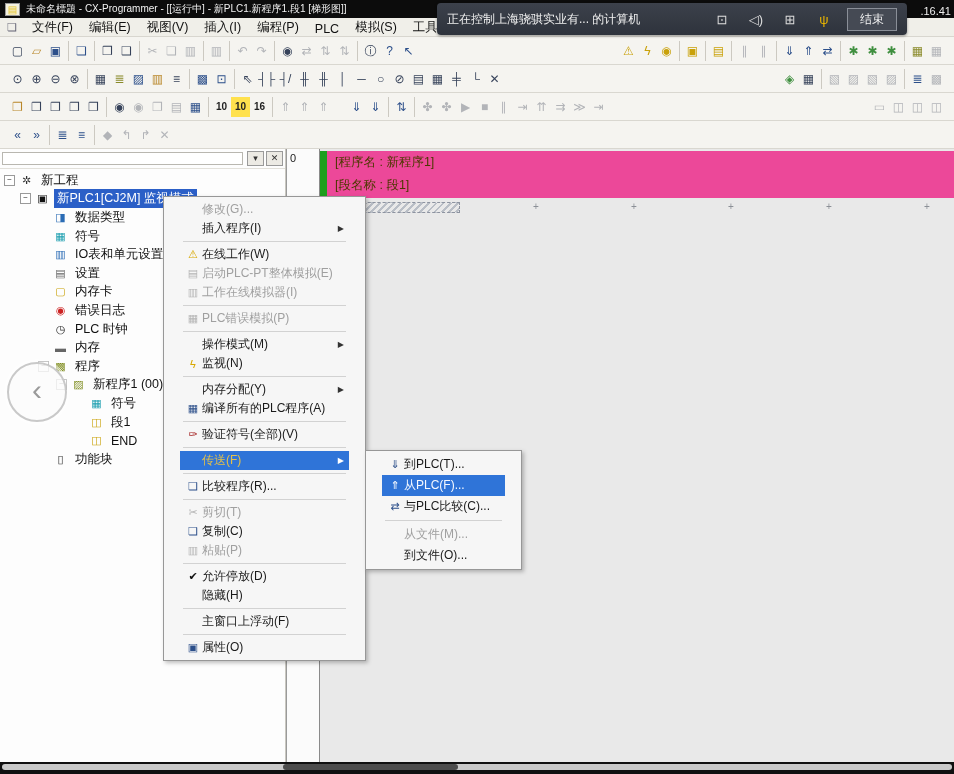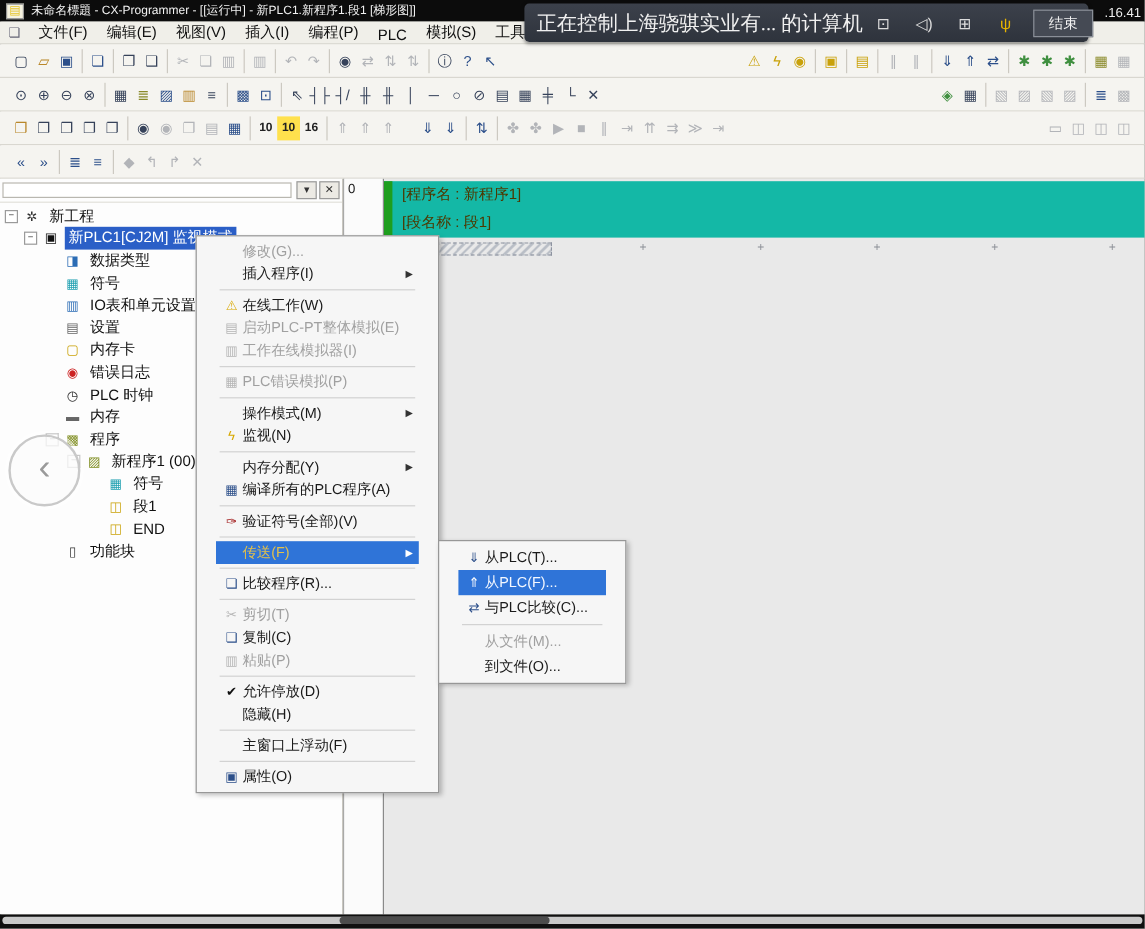--- a/index.html
+++ b/index.html
@@ -52,21 +52,21 @@
   .ti .lbl{font-size:12.5px;color:#111;padding:1px 3px;}
   .ti.sel .lbl{background:#2b5fc7;color:#fff;}
   .t-dark{color:#333;} .t-black{color:#111;} .t-blue{color:#2b6cb5;} .t-cyan{color:#1d9fb0;}
   .t-amber{color:#caa30c;} .t-red{color:#cc2222;} .t-gray{color:#666;} .t-olive{color:#7e8c1e;}
   
   .ladder{position:absolute;left:287px;top:149px;right:0;bottom:12px;background:#e9e9e9;}
   .rung-col{position:absolute;left:0;top:0;width:33px;bottom:0;background:#fbfbfb;
             border-right:1px solid #8a8a8a;box-sizing:border-box;}
   .rung-col .rnum{display:block;font-size:11px;color:#222;padding:3px 0 0 3px;}
   .rung-col .hline{position:absolute;left:0;right:0;top:51px;border-top:1px solid #aaa;}
-  .banner{position:absolute;left:33px;top:2px;right:0;height:47px;background:#14b8a6;display:flex;}
+  .banner{position:absolute;left:33px;top:2px;right:0;height:47px;background:#ec4899;display:flex;}
   .banner .gbar{width:7px;background:#1e9e1e;flex:none;}
   .banner .btxt{padding-left:8px;}
   .banner .btxt div{line-height:23px;font-size:12.5px;color:#4d3800;}
   .gridmark{position:absolute;color:#8b8f96;font-size:10px;}
   .gm1{left:246px;top:52px;} .gm2{left:344px;top:52px;} .gm3{left:441px;top:52px;}
   .gm4{left:539px;top:52px;} .gm5{left:637px;top:52px;}
   .cursor-h{position:absolute;left:41px;top:53px;width:130px;height:9px;
             border:1px dashed #8d93a0;background:repeating-linear-gradient(135deg,#b9bec6 0 2px,transparent 2px 5px);}
   .cursor-v{position:absolute;left:60px;top:53px;width:11px;height:88px;
             border:1px dashed #8d93a0;background:repeating-linear-gradient(135deg,#b9bec6 0 2px,transparent 2px 5px);}
@@ -92,21 +92,21 @@
   .mi.sep::before{content:"";position:absolute;left:3px;right:3px;top:3px;border-top:1px solid #d2d2d2;}
   .ic-warn{color:#d8a800 !important;}
   .ic-red{color:#a42222 !important;}
   .ic-black{color:#111 !important;}
   .ic-navy{color:#2c4f8a !important;}
   .ic-dis{color:#b5b5b5 !important;}
   
   .remote{position:absolute;left:437px;top:3px;width:470px;height:32px;z-index:60;
           background:linear-gradient(#3c414b,#2e333c);border-radius:4px;display:flex;align-items:center;
           padding:0 10px;box-sizing:border-box;box-shadow:0 1px 3px rgba(0,0,0,.4);}
-  .remote .rtext{color:#f0f0f0;font-size:17px;white-space:nowrap;margin-right:auto;font-family:Liberation Serif, serif;}
+  .remote .rtext{color:#f0f0f0;font-size:12px;white-space:nowrap;margin-right:auto;}
   .remote .ricon{width:34px;text-align:center;color:#dcdcdc;font-size:13px;flex:none;}
   .remote .ricon.yellow{color:#e8b400;}
   .remote .endbtn{color:#f2f2f2;font-size:12px;border:1px solid #8a8f98;border-radius:0;
           padding:2px 12px;background:#454a54;flex:none;margin-left:6px;}
   
   .handle{position:absolute;left:7px;top:362px;width:56px;height:56px;border-radius:50%;z-index:70;
           background:rgba(252,252,252,.85);border:2px solid #c9c9c9;box-shadow:0 0 0 3px rgba(255,255,255,.45);
           display:flex;align-items:center;justify-content:center;}
   .handle .chev{font-size:30px;color:#9a9a9a;margin-top:-4px;}
   
@@ -632,21 +632,21 @@
         <span class="ic ic-navy">▣</span>
         <span class="lab">属性(O)</span>
 
       </div>
     </div>
 
   <div class="ctx sub-menu">
 
       <div class="mi">
         <span class="ic ic-navy">⇓</span>
-        <span class="lab">从PLC(T)...</span>
+        <span class="lab">到PLC(T)...</span>
       </div>
 
       <div class="mi hl">
         <span class="ic">⇑</span>
         <span class="lab">从PLC(F)...</span>
       </div>
 
       <div class="mi">
         <span class="ic ic-navy">⇄</span>
         <span class="lab">与PLC比较(C)...</span>

